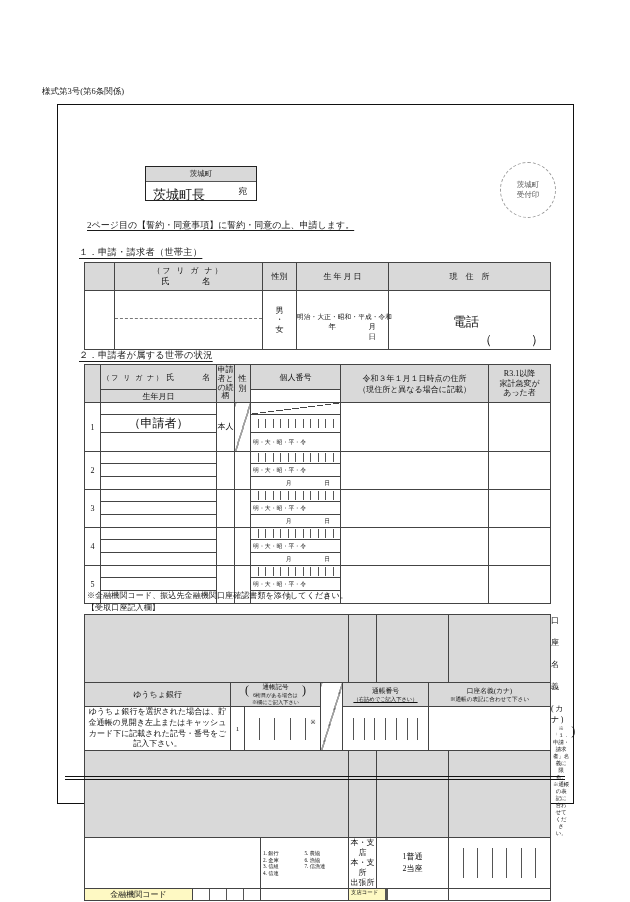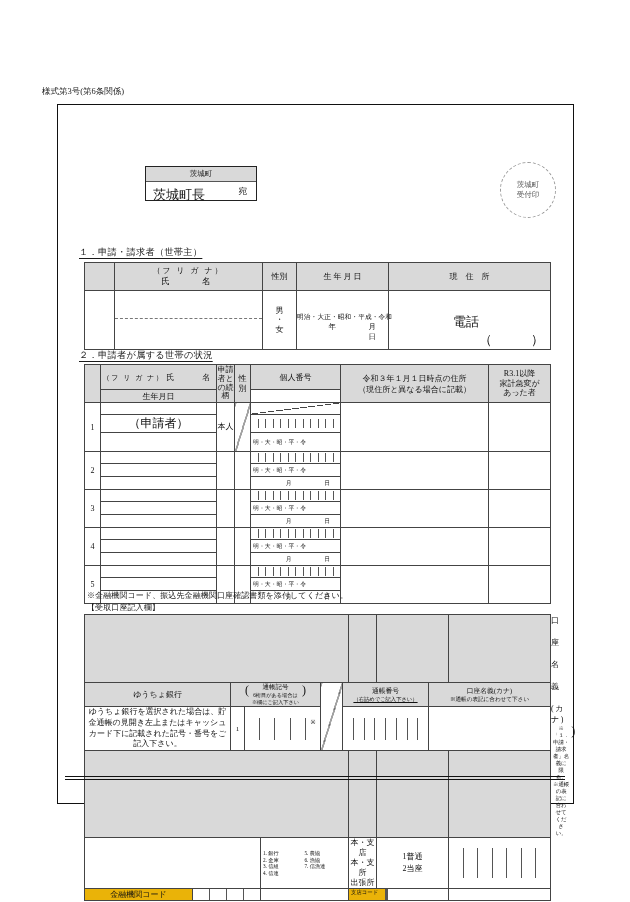--- a/index.html
+++ b/index.html
@@ -266,21 +266,21 @@
   }
   .bank-types i {
     font-style: normal;
     width: 50%;
     white-space: nowrap;
   }
   .code-lab {
     font-size: 5.4px;
     text-align: left;
     padding-left: 2px;
-    background: #eab308;
+    background: #fef9c3;
   }
   .codecells {
     display: flex;
     height: 100%;
   }
   .codecells span {
     flex: 1 1 0;
     border-right: 0.7px solid #555;
   }
   .codecells span:last-child { border-right: none; }
@@ -367,20 +367,21 @@
         <span class="tb-left">茨城町長</span>
         <span class="tb-right">宛</span>
       </div>
     </div>
 
     <div class="stamp">
       <span>茨城町</span>
       <span>受付印</span>
     </div>
 
+    <div class="pledge">2ページ目の【誓約・同意事項】に誓約・同意の上、申請します。</div>
 
     <div class="sec-label sec1">１．申請・請求者（世帯主）</div>
 
     <table class="grid t1">
       <colgroup>
         <col style="width:30px">
           <col style="width:148px">
           <col style="width:34px">
         <col style="width:92px">
           <col style="width:162px">

